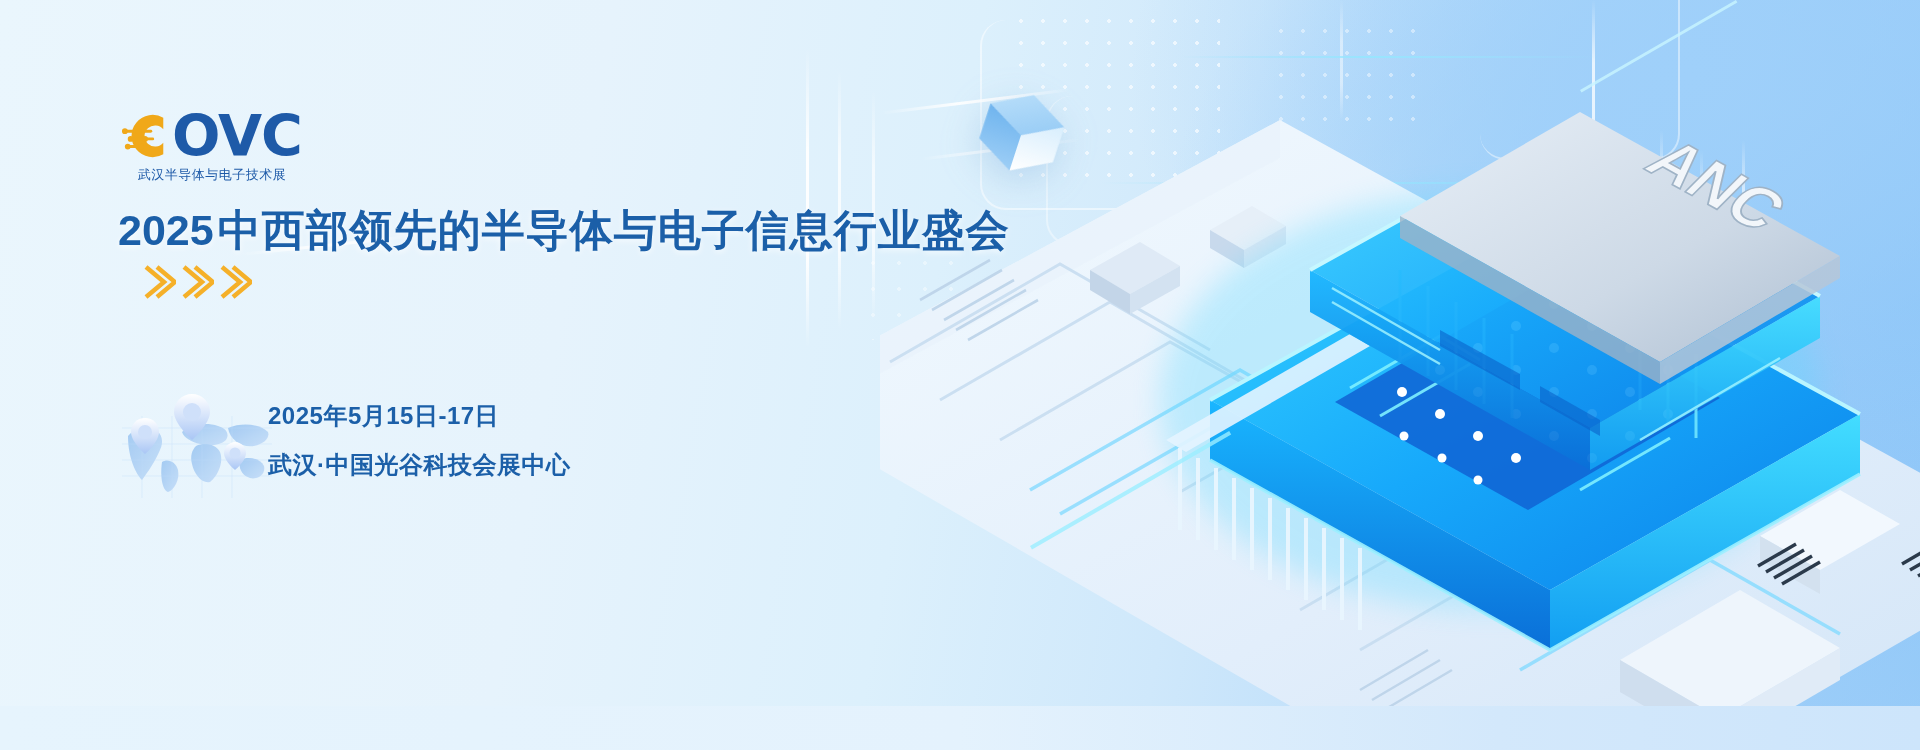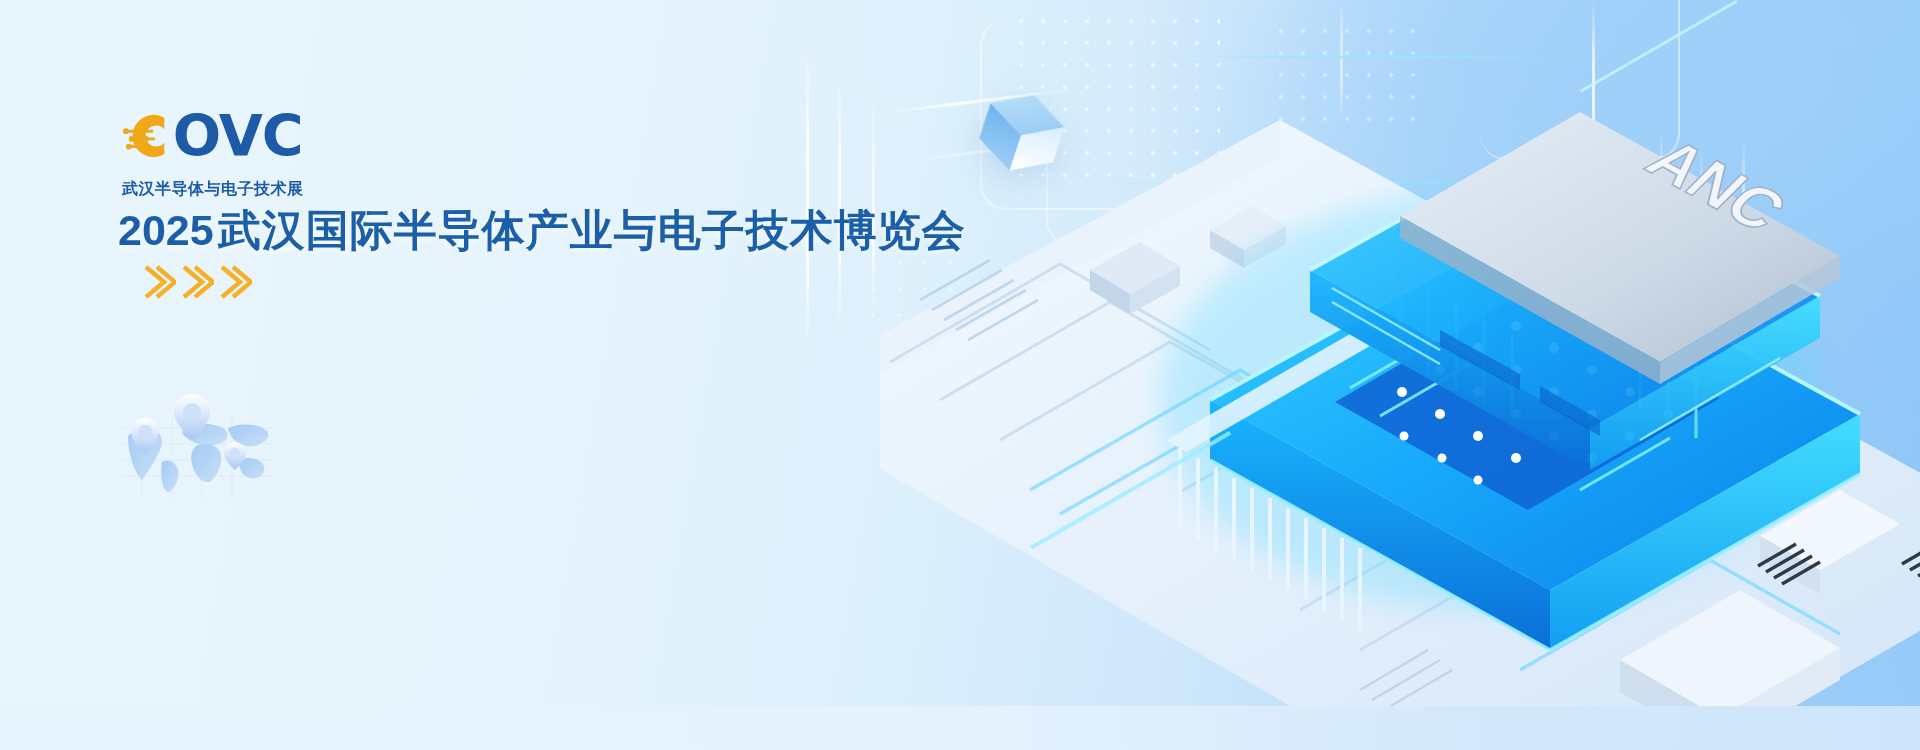--- a/index.html
+++ b/index.html
@@ -53,21 +53,21 @@
   .content{position:absolute;left:118px;top:0;width:900px;height:750px;}
 
   .logo{position:absolute;left:4px;top:112px;display:flex;flex-direction:column;align-items:center;}
   .logo-row{display:flex;align-items:center;}
   .logo-mark{width:48px;height:48px;margin-right:2px;}
   .logo-word{
     font-size:57px;line-height:48px;font-weight:bold;color:#1e5aa8;
     letter-spacing:-1px;font-family:"DejaVu Sans","Liberation Sans",sans-serif;
   }
   .logo-sub{
-    margin-top:19px;font-size:16px;font-weight:bold;color:#1e5aa8;
+    margin-top:6px;font-size:13px;font-weight:normal;color:#1e5aa8;
     letter-spacing:.5px;
   }
 
   .headline{
     position:absolute;left:0px;top:202px;white-space:nowrap;
     font-size:43px;font-weight:bold;color:#1b5fa8;letter-spacing:1px;
     text-shadow:0 2px 6px rgba(255,255,255,.75);
   }
   .headline .yr{margin-right:4px;letter-spacing:0px;}
 
@@ -370,21 +370,21 @@
             <circle cx="12" cy="72" r="6"></circle>
               <circle cx="40" cy="72" r="6"></circle>
           </g>
         </svg>
         <span class="logo-word">OVC</span>
       </div>
       <div class="logo-sub">武汉半导体与电子技术展</div>
     </div>
 
     <div class="headline">
-      <span class="yr">2025</span><span>武汉国际半导体产业与电子技术博览会</span>
+      <span class="yr">2025</span><span>中西部领先的半导体与电子信息行业盛会</span>
     </div>
 
     <div class="subline">
       <span class="chevs">
         <svg class="chev" width="34" height="36" viewBox="0 0 34 36">
           <path d="M4 3 L22 18 L4 33" fill="none" stroke="#f5b029" stroke-width="4.5" stroke-linejoin="miter"></path>
           <path d="M15 3 L33 18 L15 33" fill="none" stroke="#f5b029" stroke-width="4.5" stroke-linejoin="miter"></path>
         </svg>
         <svg class="chev" width="34" height="36" viewBox="0 0 34 36">
           <path d="M4 3 L22 18 L4 33" fill="none" stroke="#f5b029" stroke-width="4.5" stroke-linejoin="miter"></path>
@@ -436,16 +436,20 @@
       <g>
         <path d="M23 30 C31 30 37 36 37 44 C37 54 23 66 23 66 C23 66 9 54 9 44 C9 36 15 30 23 30 Z" fill="url(#pinG)"></path>
         <circle cx="23" cy="44" r="7" fill="#cfe0fa"></circle>
       </g>
       <g>
         <path d="M113 54 C119 54 124 59 124 65 C124 73 113 82 113 82 C113 82 102 73 102 65 C102 59 107 54 113 54 Z" fill="url(#pinG)"></path>
         <circle cx="113" cy="65" r="5.5" fill="#cfe0fa"></circle>
       </g>
     </svg>
 
+    <div class="info">
+      <div class="info-date">2025年5月15日-17日</div>
+      <div class="info-place">武汉·中国光谷科技会展中心</div>
+    </div>
   </div>
 
   <div class="bottom-band"></div>
 </div>
 
 </body></html>

